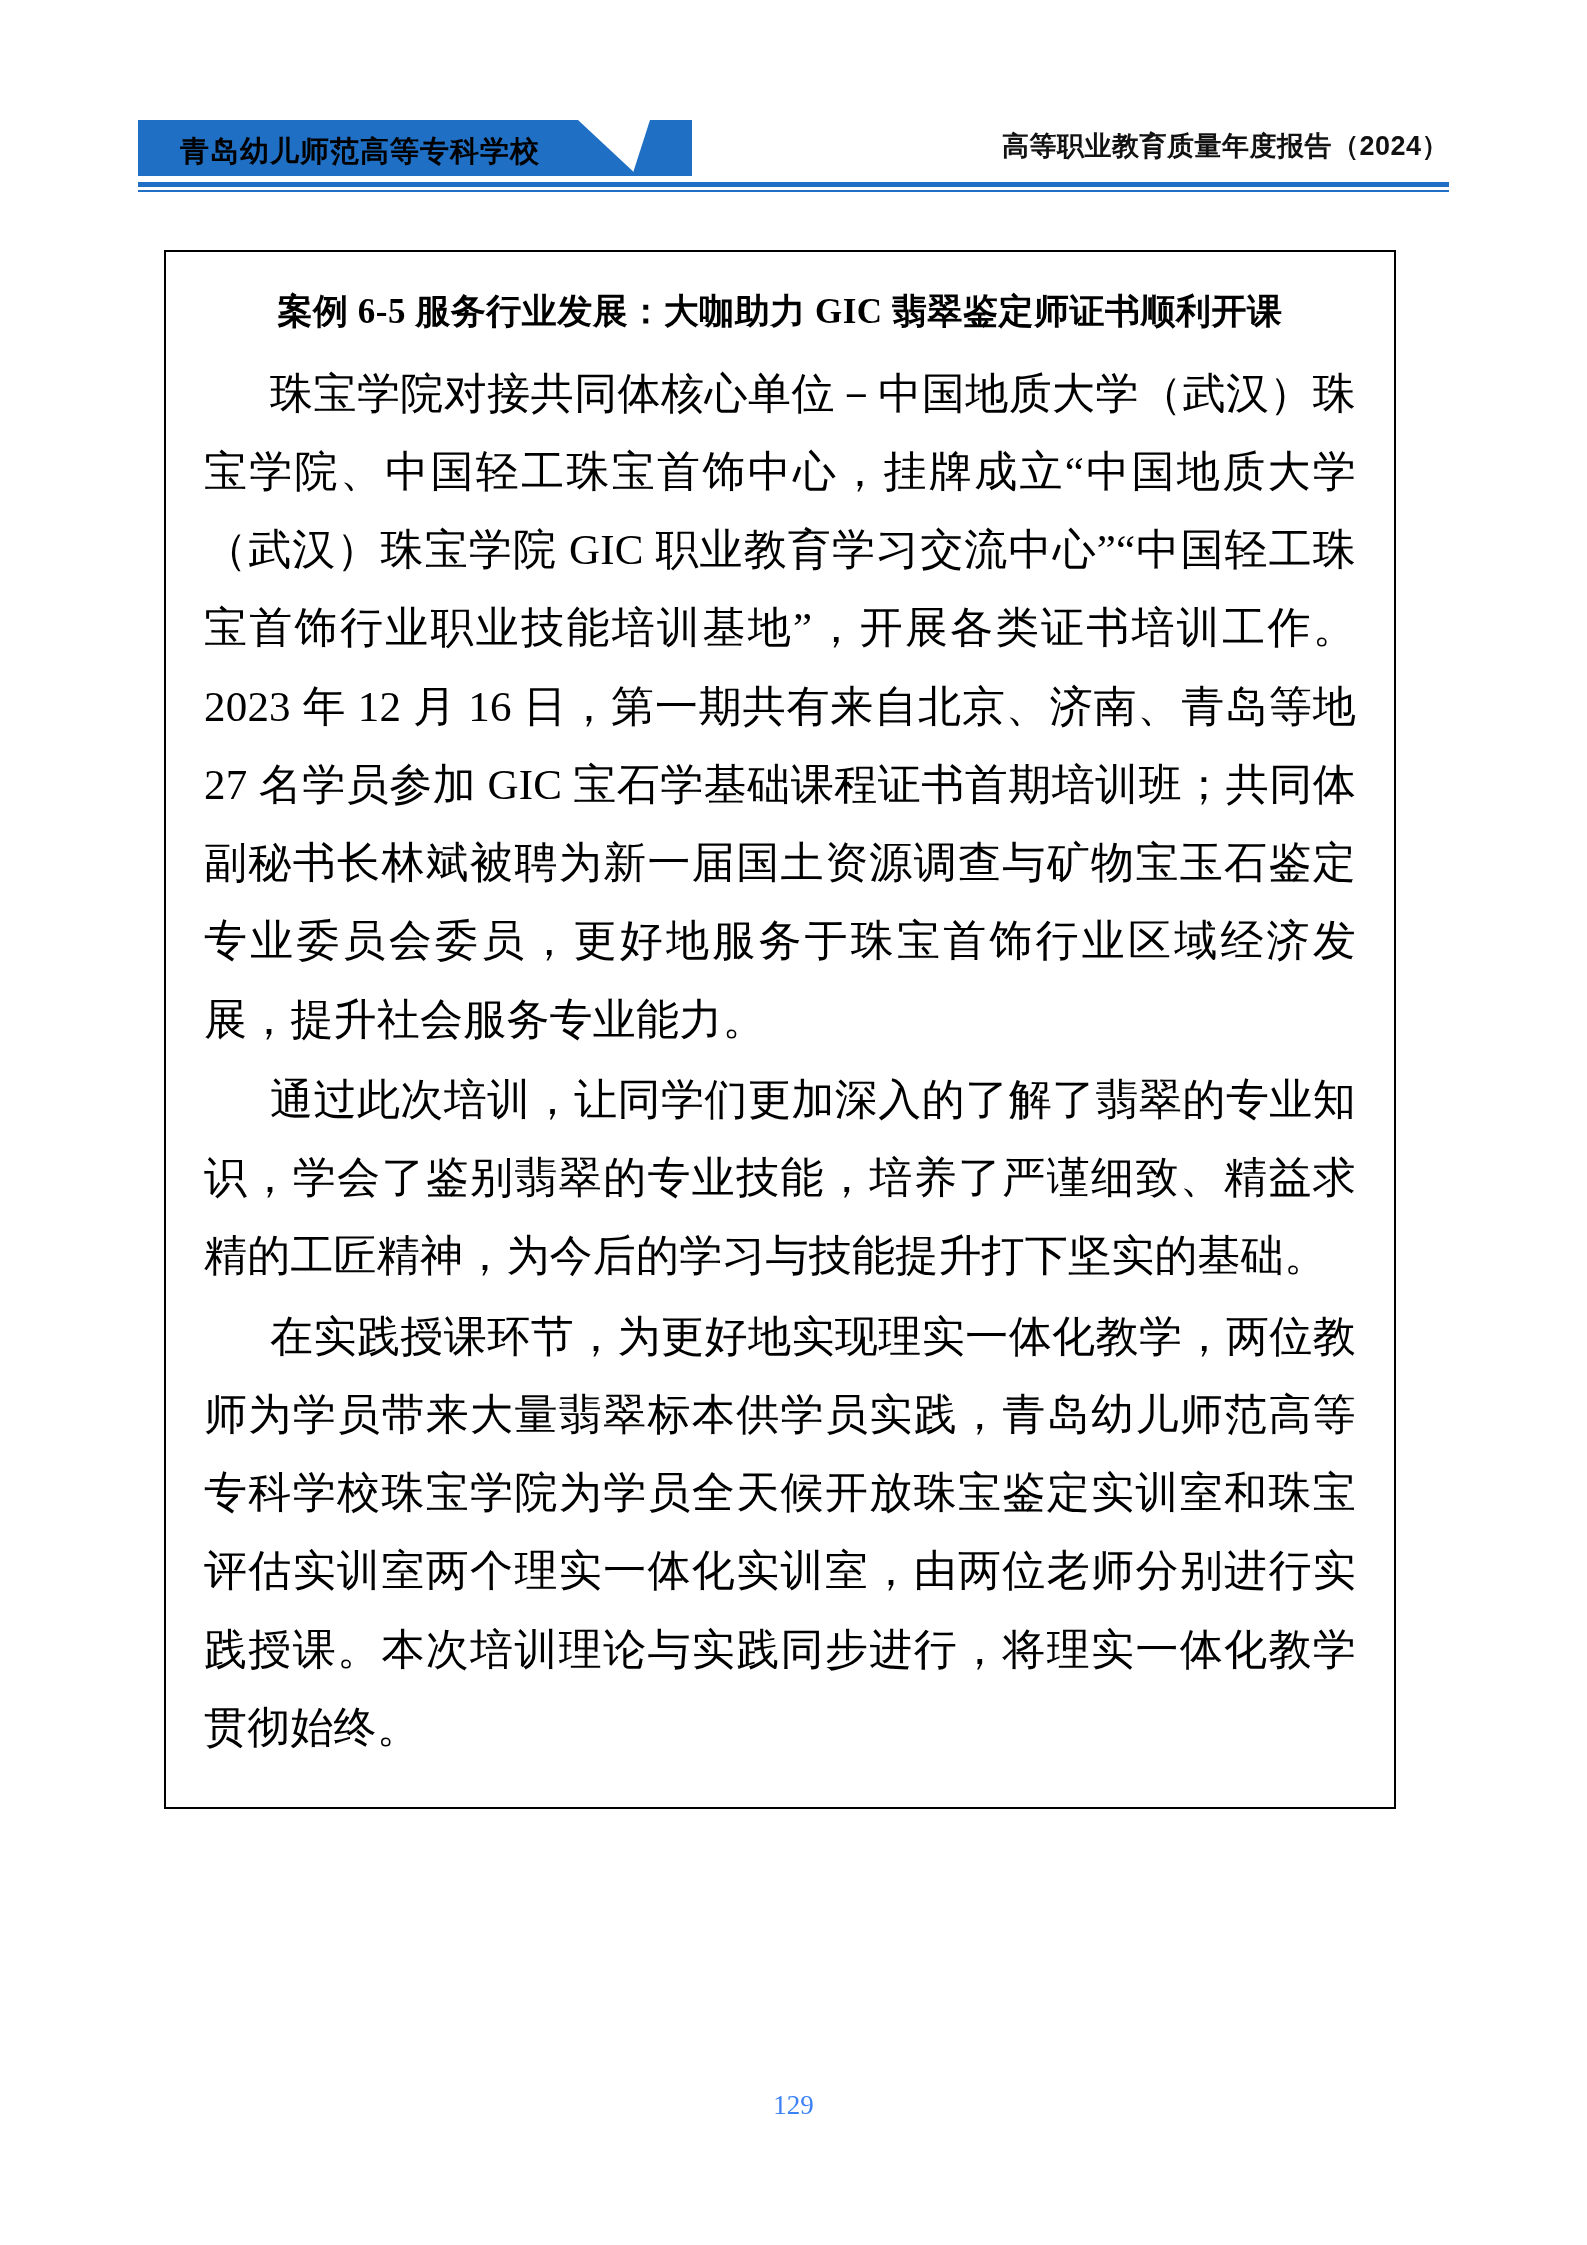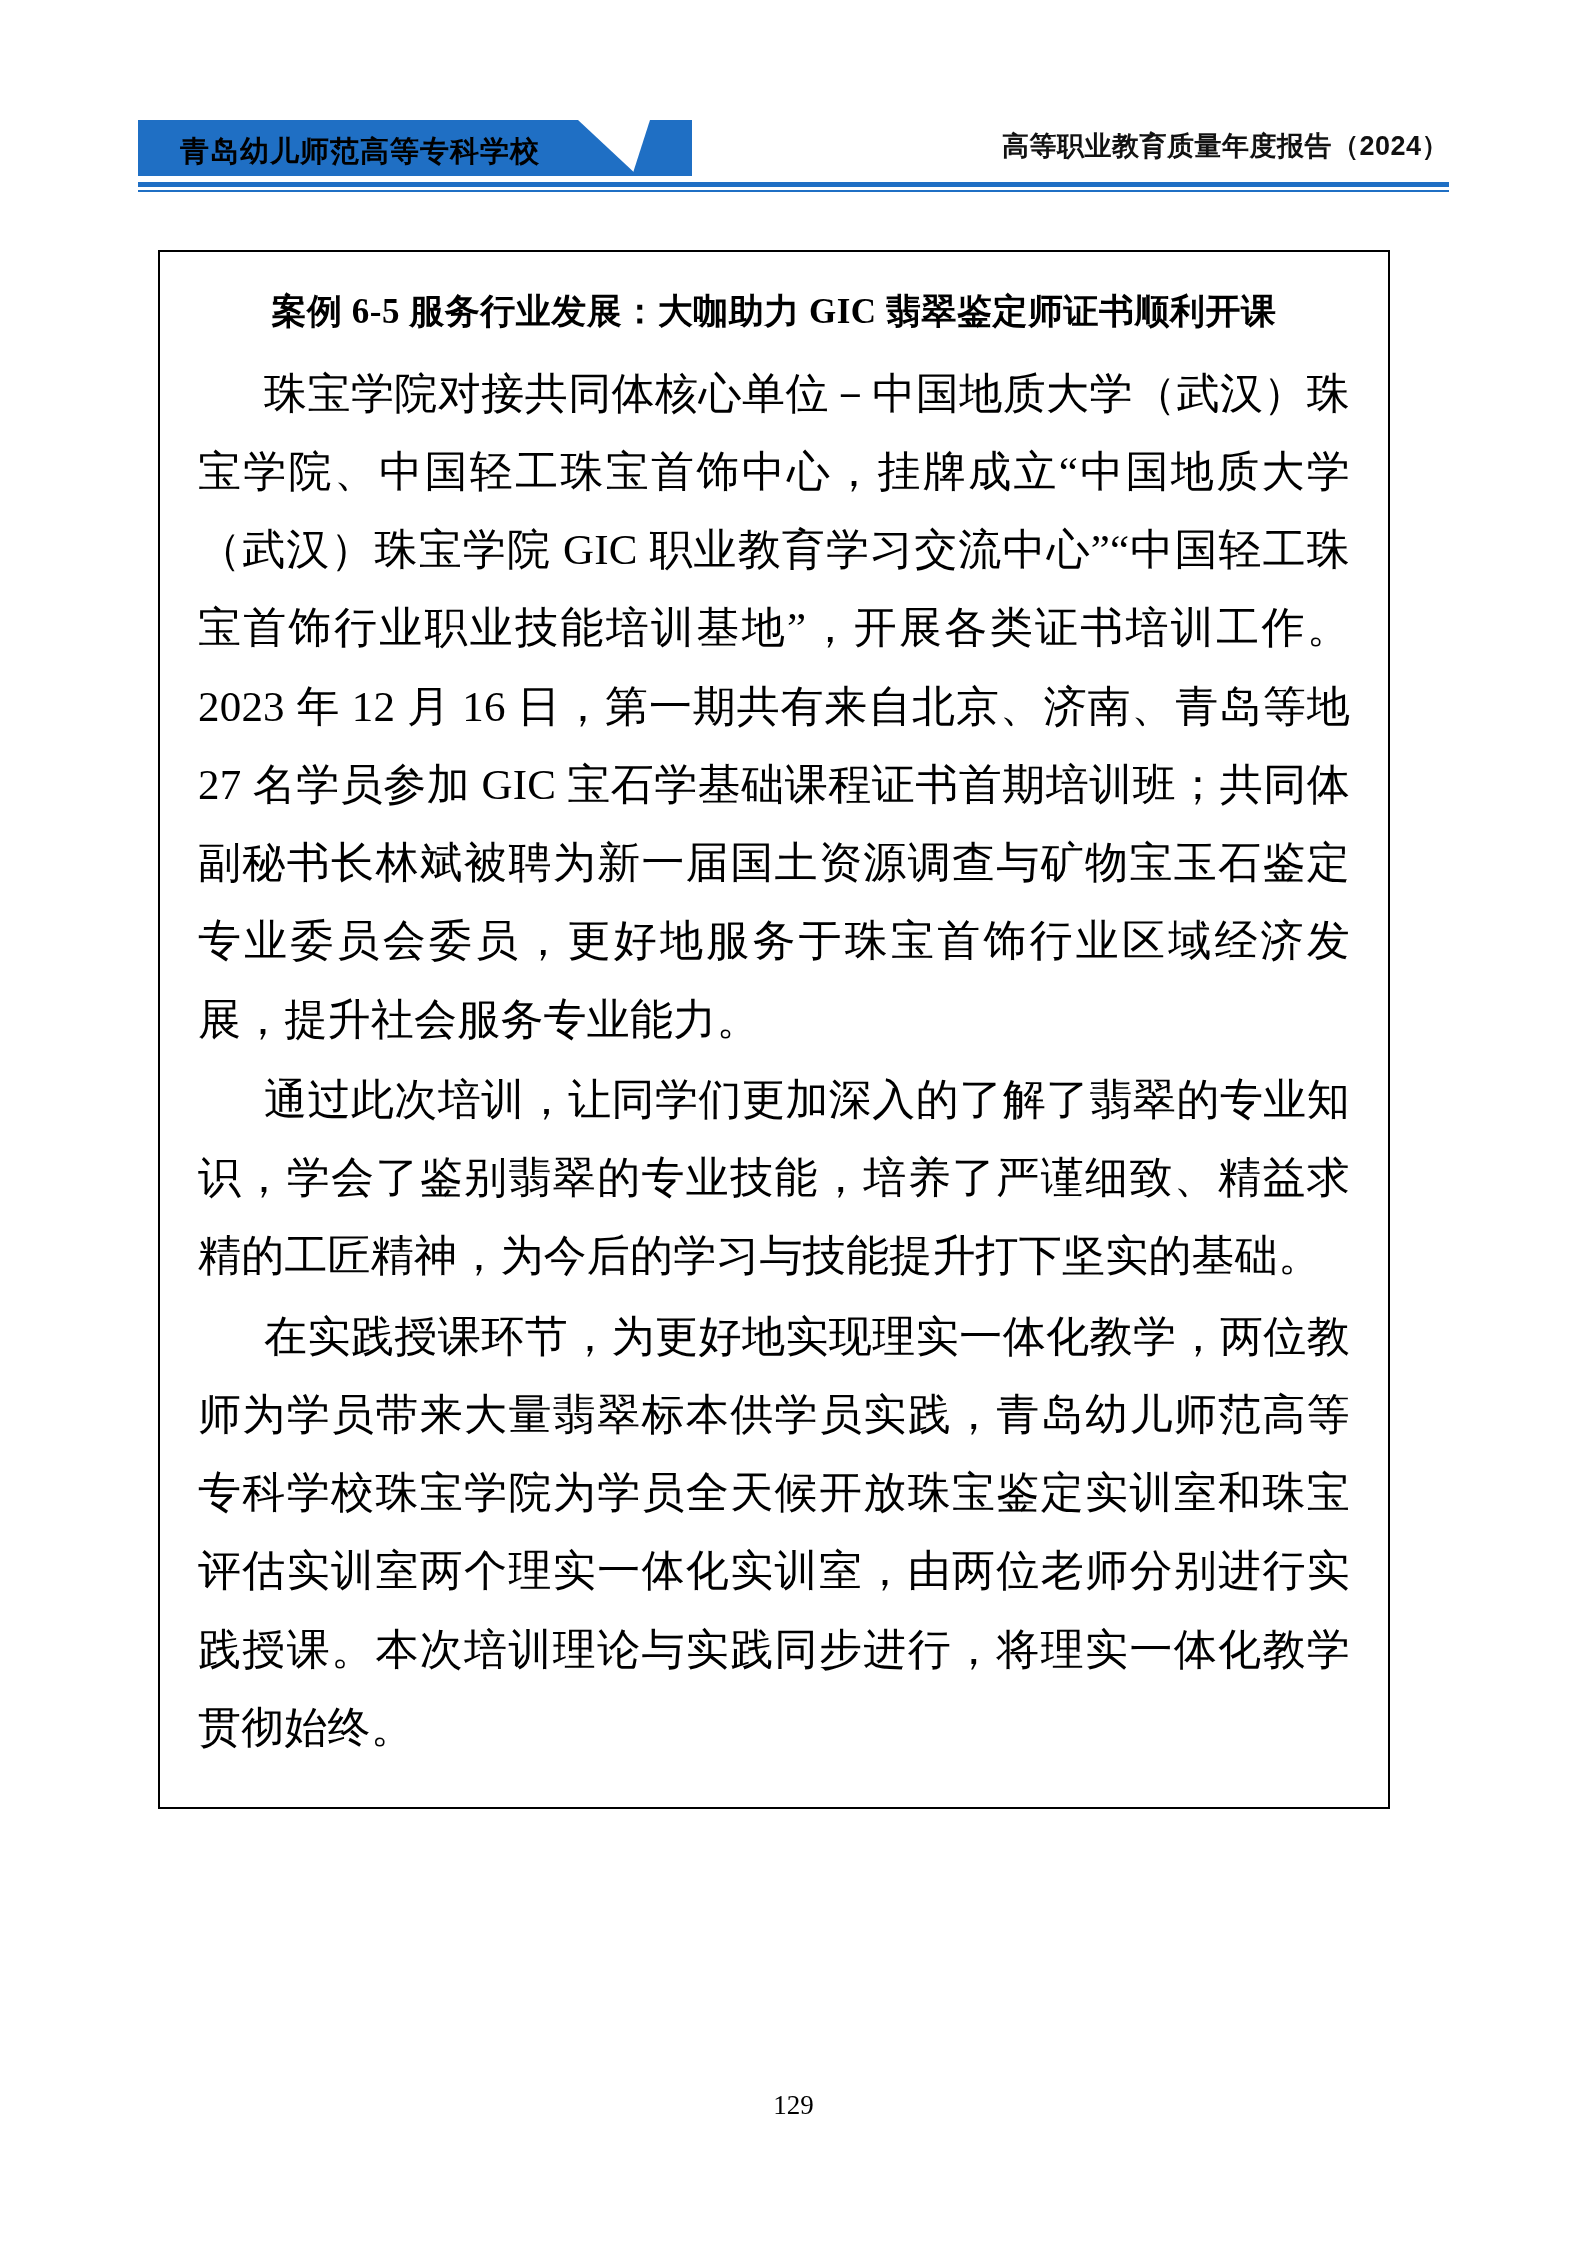--- a/index.html
+++ b/index.html
@@ -89,21 +89,21 @@
     left: 138px;
     top: 70px;
     width: 1311px;
     height: 2px;
     background: #1F6FC4;
   }
 
   
   .case-box {
     position: absolute;
-    left: 158px;
+    left: 164px;
     top: 250px;
     width: 1232px;
     border: 2px solid #000000;
     box-sizing: border-box;
     padding: 28px 38px 38px 38px;
   }
   .case-title {
     text-align: center;
     font-size: 35px;
     font-weight: bold;
@@ -123,21 +123,21 @@
 
   
   .page-number {
     position: absolute;
     left: 0;
     top: 2090px;
     width: 1587px;
     text-align: center;
     font-family: "Liberation Serif", serif;
     font-size: 27px;
-    color: #000000;
+    color: #3b82f6;
   }
 </style>
 </head>
 <body>
 
 <div class="page">
 
   <div class="header">
     <div class="header-banner">
       <div class="banner-main"></div>

